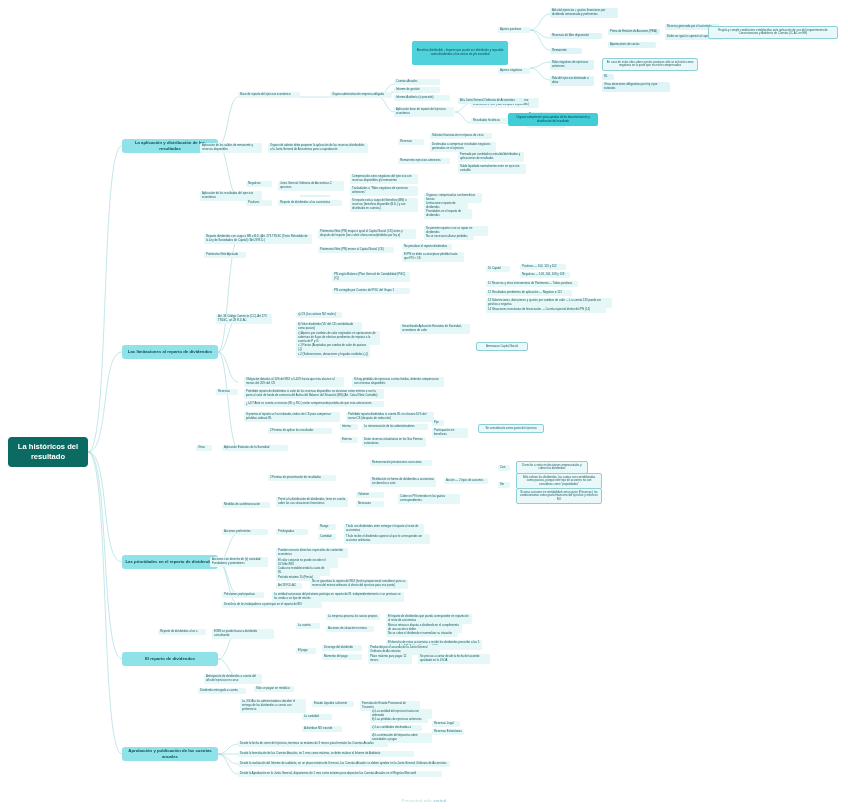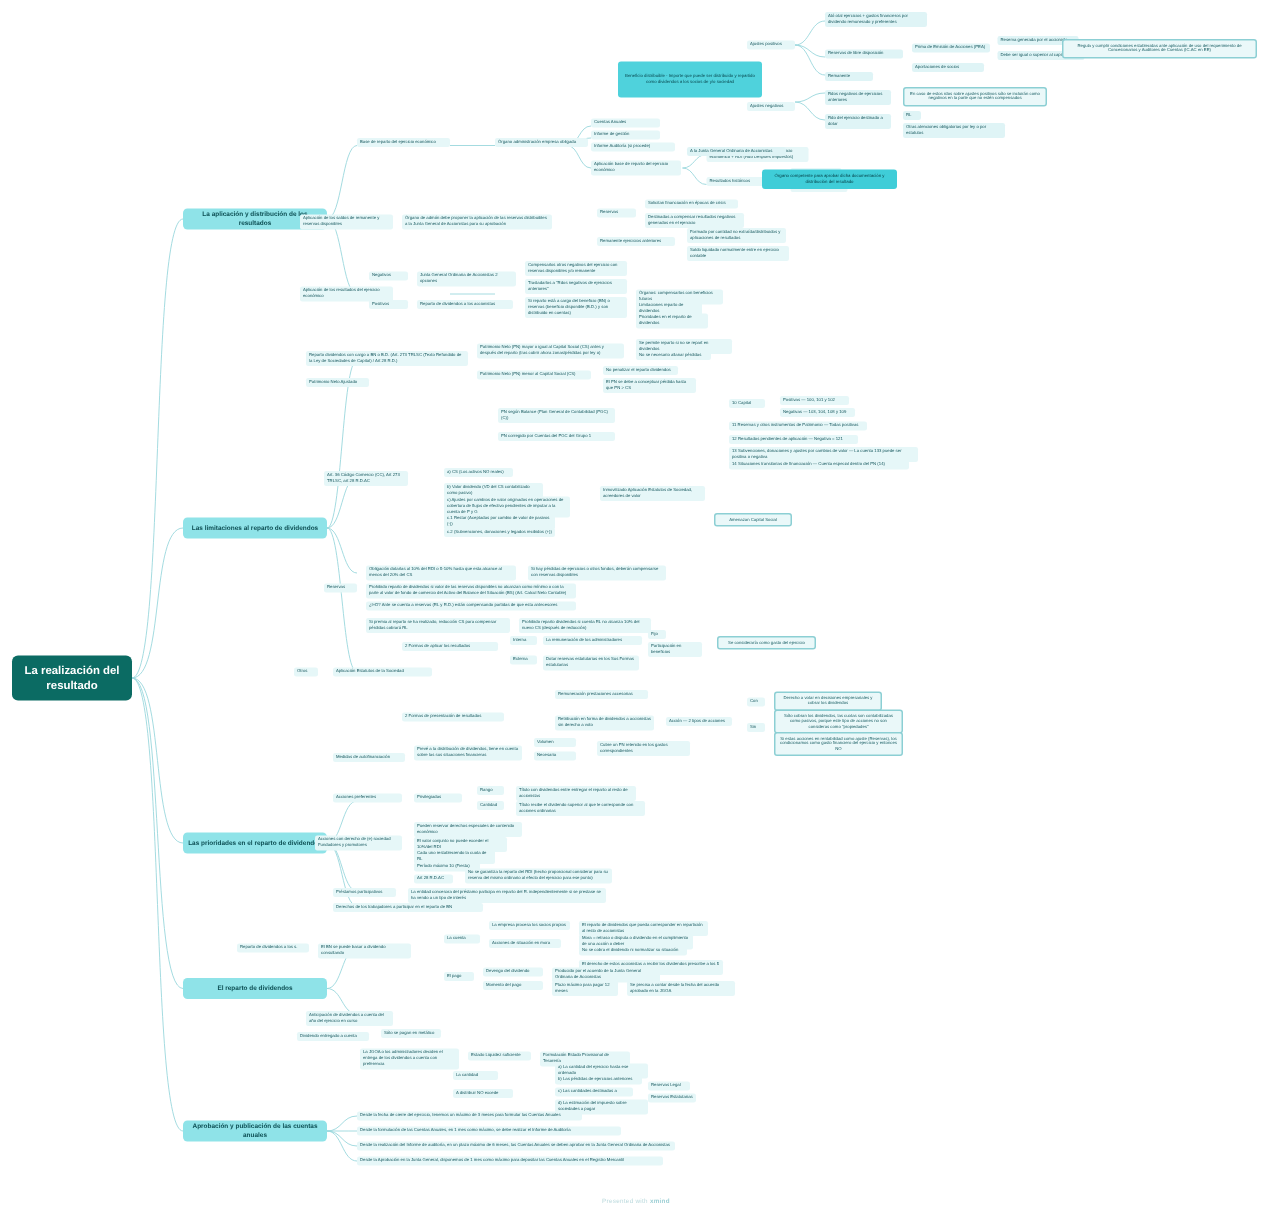--- a/index.html
+++ b/index.html
@@ -89,21 +89,21 @@
       <path d="M455 112 C 463 112, 463 103, 471 103"></path>
       <path d="M455 112 C 463 112, 463 123, 471 123"></path>
       <path d="M530 30 C 540 30, 540 14, 550 14"></path>
       <path d="M530 30 C 540 30, 540 38, 550 38"></path>
       <path d="M530 30 C 540 30, 540 50, 550 50"></path>
       <path d="M530 68 C 540 68, 540 62, 550 62"></path>
       <path d="M530 68 C 540 68, 540 80, 550 80"></path>
     </g>
   </svg>
 
-  <div class="node root" style="left:8px;top:437px;width:80px;height:30px;">La realización del resultado</div>
+  <div class="node root" style="left:8px;top:437px;width:80px;height:30px;">La históricos del resultado</div>
 
   <div class="node main" style="left:122px;top:139px;width:96px;height:14px;">La aplicación y distribución de los resultados</div>
   <div class="node main" style="left:122px;top:345px;width:96px;height:14px;">Las limitaciones al reparto de dividendos</div>
   <div class="node main" style="left:122px;top:555px;width:96px;height:14px;">Las prioridades en el reparto de dividendos</div>
   <div class="node main" style="left:122px;top:652px;width:96px;height:14px;">El reparto de dividendos</div>
   <div class="node main" style="left:122px;top:747px;width:96px;height:14px;">Aprobación y publicación de las cuentas anuales</div>
 
   <div class="node chip" style="left:238px;top:92px;width:62px;">Base de reparto del ejercicio económico</div>
   <div class="node chip" style="left:330px;top:92px;width:62px;">Órgano administración empresa obligada</div>
   <div class="node chip" style="left:394px;top:79px;width:46px;">Cuentas Anuales</div>

